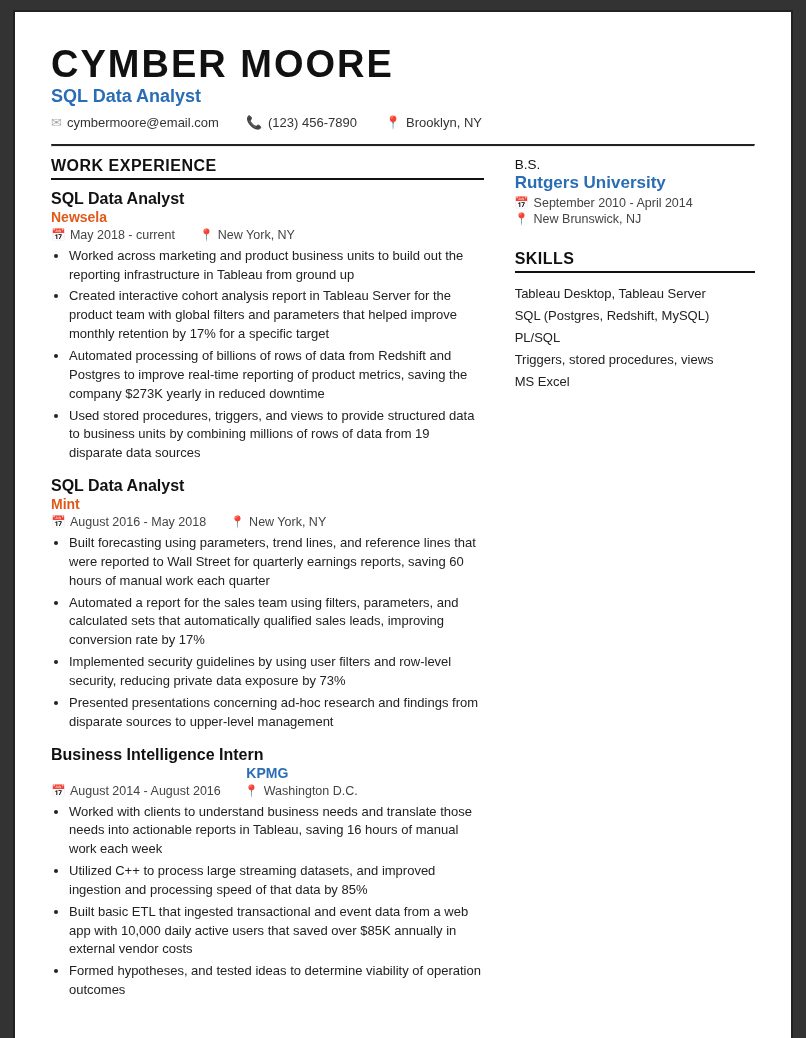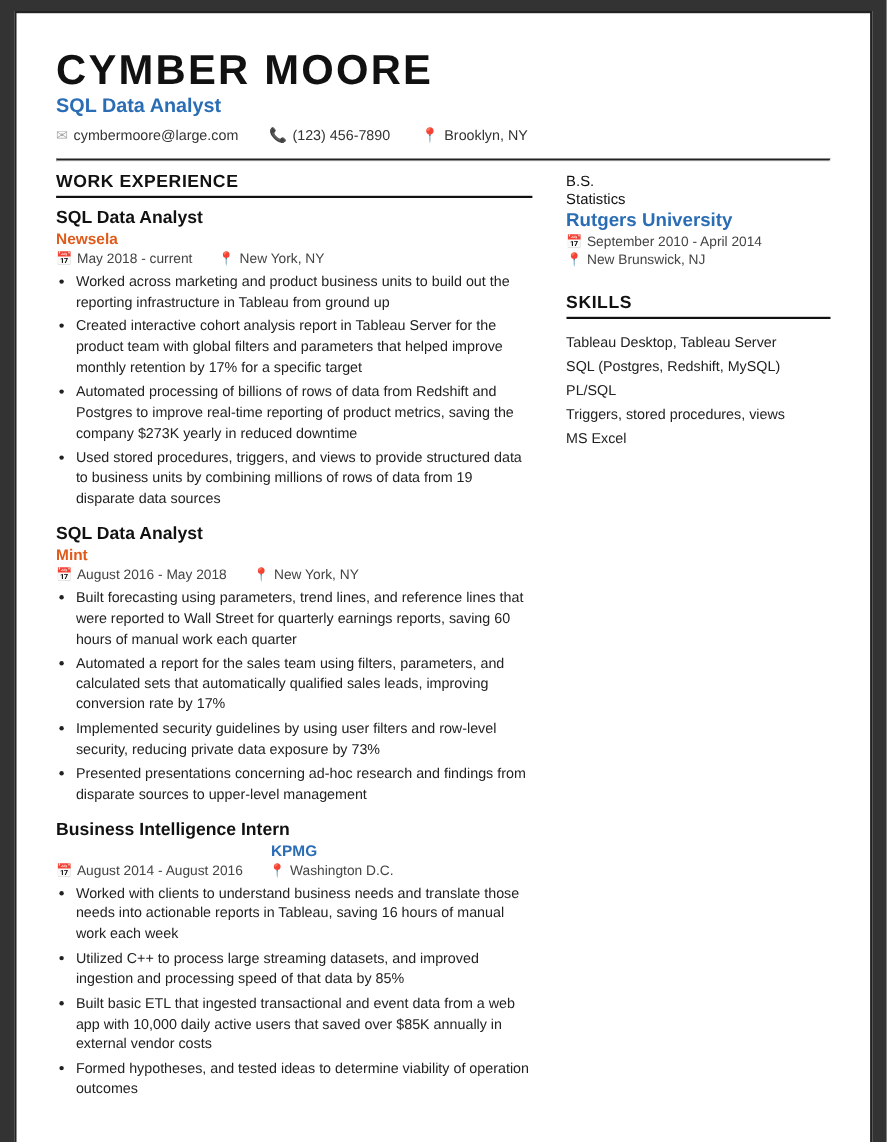--- a/index.html
+++ b/index.html
@@ -163,21 +163,21 @@
 <body>
 
 <div class="resume">
 
   <div>
     <div class="header-name">CYMBER  MOORE</div>
     <div class="header-title">SQL Data Analyst</div>
     <div class="contact-row">
       <div class="contact-item">
         <span class="contact-icon">✉</span>
-        <span>cymbermoore@large.com</span>
+        <span>cymbermoore@email.com</span>
       </div>
       <div class="contact-item">
         <span class="contact-icon">📞</span>
         <span>(123) 456-7890</span>
       </div>
       <div class="contact-item">
         <span class="contact-icon">📍</span>
         <span>Brooklyn, NY</span>
       </div>
     </div>
@@ -251,21 +251,20 @@
           <li>Built basic ETL that ingested transactional and event data from a web app with 10,000 daily active users that saved over $85K annually in external vendor costs</li>
           <li>Formed hypotheses, and tested ideas to determine viability of operation outcomes</li>
         </ul>
       </div>
     </div>
 
     <div class="right-col">
 
       <div>
         <div class="edu-degree">B.S.</div>
-        <div class="edu-field">Statistics</div>
         <div class="edu-school">Rutgers University</div>
         <div class="edu-meta">
           <span class="meta-icon">📅</span>
           <span>September 2010 - April 2014</span>
         </div>
         <div class="edu-meta">
           <span class="meta-icon">📍</span>
           <span>New Brunswick, NJ</span>
         </div>
       </div>

